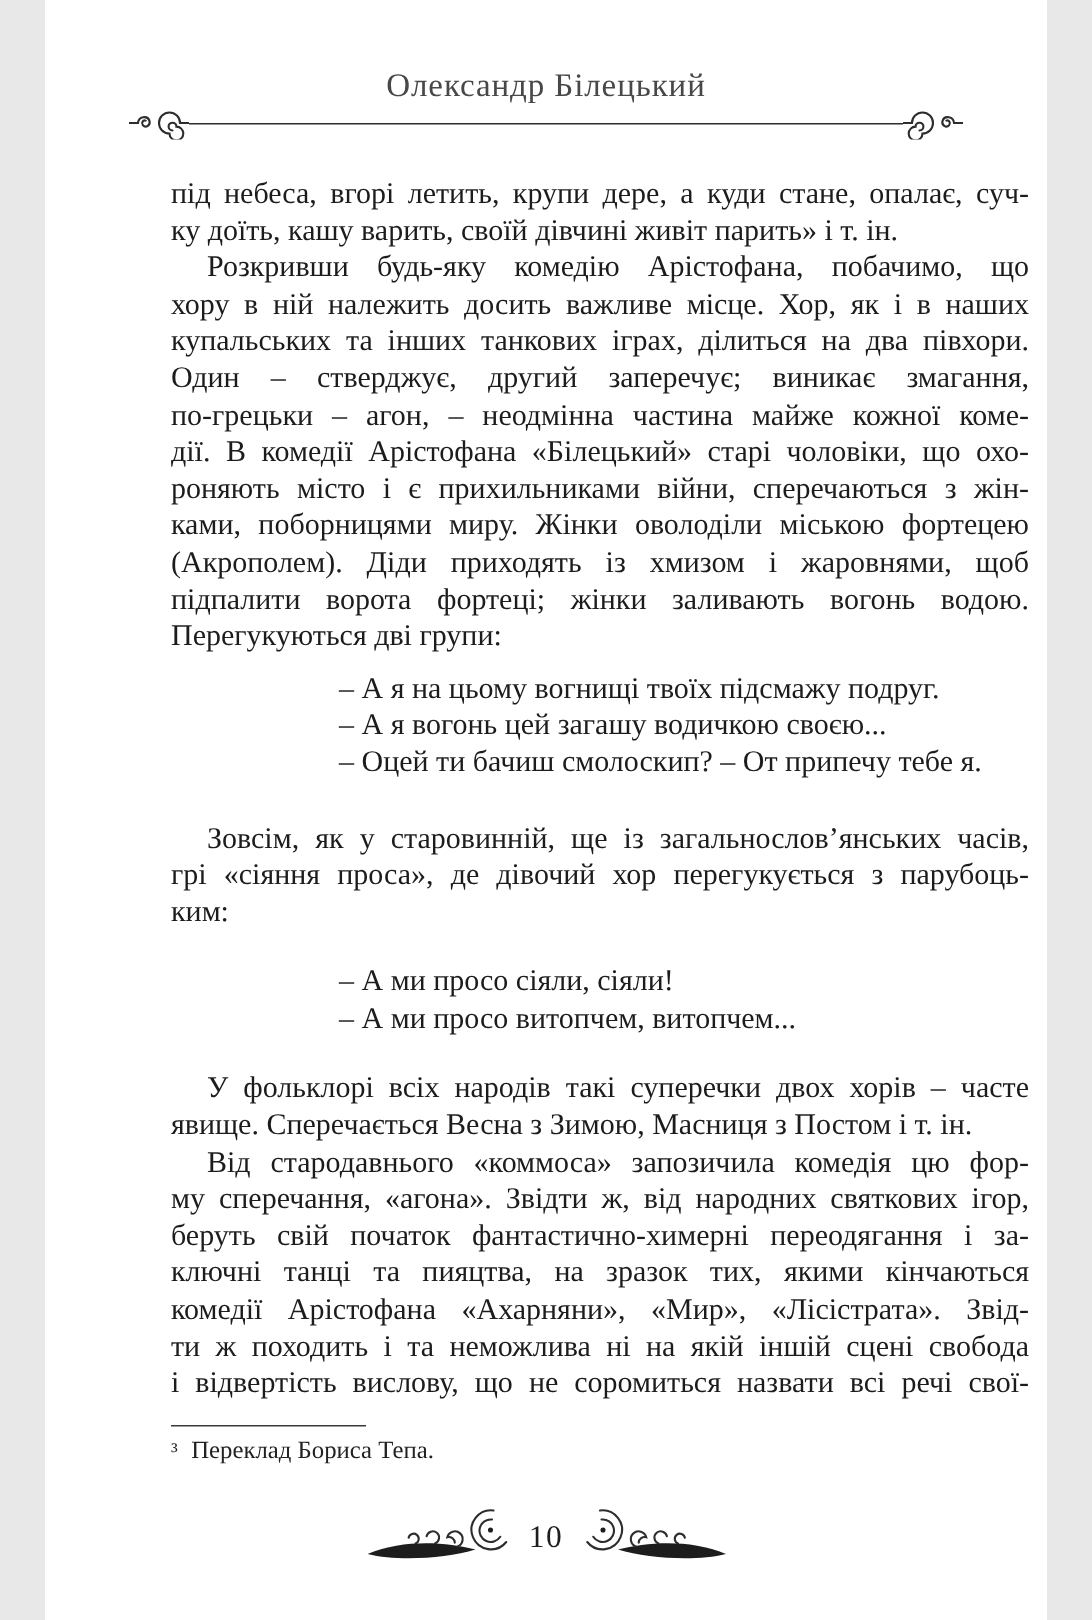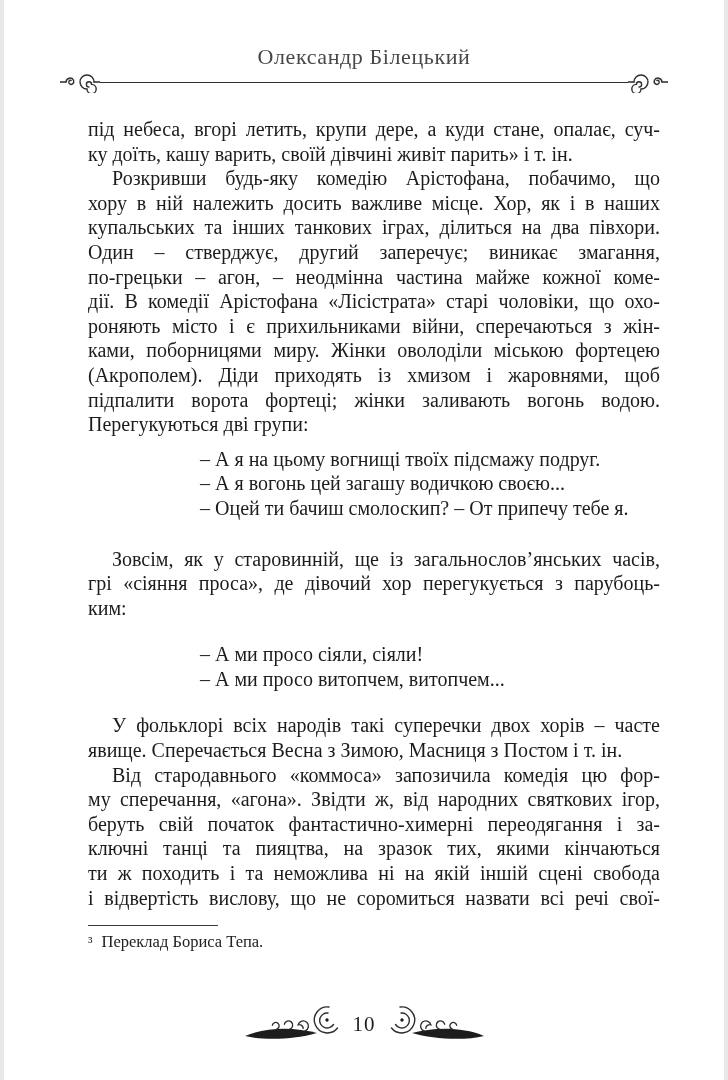--- a/index.html
+++ b/index.html
@@ -1,18 +1,18 @@
 <!DOCTYPE html>
 <html><head>
 <meta charset="utf-8">
 <style>
   html,body{margin:0;padding:0;background:#e8e8e8;}
   .page{
     position:relative;
-    width:720px;height:1080px;
+    width:668px;height:1080px;
     margin:0 auto;
     background:#ffffff;
     overflow:hidden;
     font-family:"Liberation Serif", serif;
     color:#1c1c1c;
   }
   
   .header-title{
     margin:0 58px;
     padding-top:44px;
@@ -84,21 +84,21 @@
   <div class="content">
 
     <div class="ln">під небеса, вгорі летить, крупи дере, а куди стане, опалає, суч-</div>
     <div class="ln end">ку доїть, кашу варить, своїй дівчині живіт парить» і т. ін.</div>
 
     <div class="ln ind">Розкривши будь-яку комедію Арістофана, побачимо, що</div>
     <div class="ln">хору в ній належить досить важливе місце. Хор, як і в наших</div>
     <div class="ln">купальських та інших танкових іграх, ділиться на два півхори.</div>
     <div class="ln">Один – стверджує, другий заперечує; виникає змагання,</div>
     <div class="ln">по-грецьки – агон, – неодмінна частина майже кожної коме-</div>
-    <div class="ln">дії. В комедії Арістофана «Лісістрата» старі чоловіки, що охо-</div>
+    <div class="ln">дії. В комедії Арістофана «Білецький» старі чоловіки, що охо-</div>
     <div class="ln">роняють місто і є прихильниками війни, сперечаються з жін-</div>
     <div class="ln">ками, поборницями миру. Жінки оволоділи міською фортецею</div>
     <div class="ln">(Акрополем). Діди приходять із хмизом і жаровнями, щоб</div>
     <div class="ln">підпалити ворота фортеці; жінки заливають вогонь водою.</div>
     <div class="ln end">Перегукуються дві групи:</div>
 
     <div class="verse gap-sm">
       <div class="ln">– А я на цьому вогнищі твоїх підсмажу подруг.</div>
       <div class="ln">– А я вогонь цей загашу водичкою своєю...</div>
       <div class="ln">– Оцей ти бачиш смолоскип? – От припечу тебе я.</div>
@@ -118,20 +118,21 @@
     <div class="gap-md">
       <div class="ln ind">У фольклорі всіх народів такі суперечки двох хорів – часте</div>
       <div class="ln end">явище. Сперечається Весна з Зимою, Масниця з Постом і т. ін.</div>
     </div>
 
     <div>
       <div class="ln ind">Від стародавнього «коммоса» запозичила комедія цю фор-</div>
       <div class="ln">му сперечання, «агона». Звідти ж, від народних святкових ігор,</div>
       <div class="ln">беруть свій початок фантастично-химерні переодягання і за-</div>
       <div class="ln">ключні танці та пияцтва, на зразок тих, якими кінчаються</div>
+      <div class="ln">комедії Арістофана «Ахарняни», «Мир», «Лісістрата». Звід-</div>
       <div class="ln">ти ж походить і та неможлива ні на якій іншій сцені свобода</div>
       <div class="ln">і відвертість вислову, що не соромиться назвати всі речі свої-</div>
     </div>
 
     <div class="footnote">
       <div class="footnote-rule"></div>
       <div class="footnote-line">
         <span class="footnote-marker">³</span><span>Переклад Бориса Тепа.</span>
       </div>
     </div>

